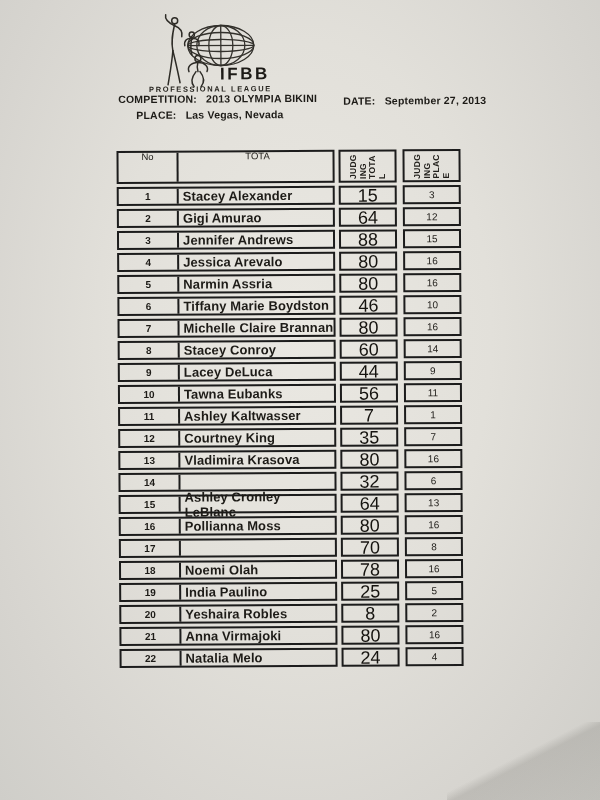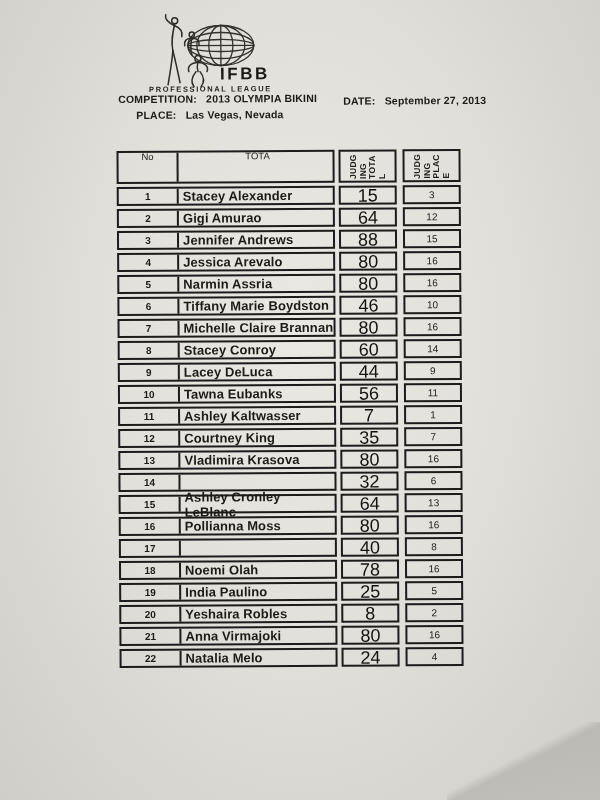--- a/index.html
+++ b/index.html
@@ -267,21 +267,21 @@
       <div class="cell name">Pollianna Moss</div>
     </div>
     <div class="box total">80</div>
     <div class="box place">16</div>
   </div>
 
   <div class="trow">
     <div class="box main">
       <div class="cell no">17</div>
     </div>
-    <div class="box total">40</div>
+    <div class="box total">70</div>
     <div class="box place">8</div>
   </div>
 
   <div class="trow">
     <div class="box main">
       <div class="cell no">18</div>
       <div class="cell name">Noemi Olah</div>
     </div>
     <div class="box total">78</div>
     <div class="box place">16</div>

